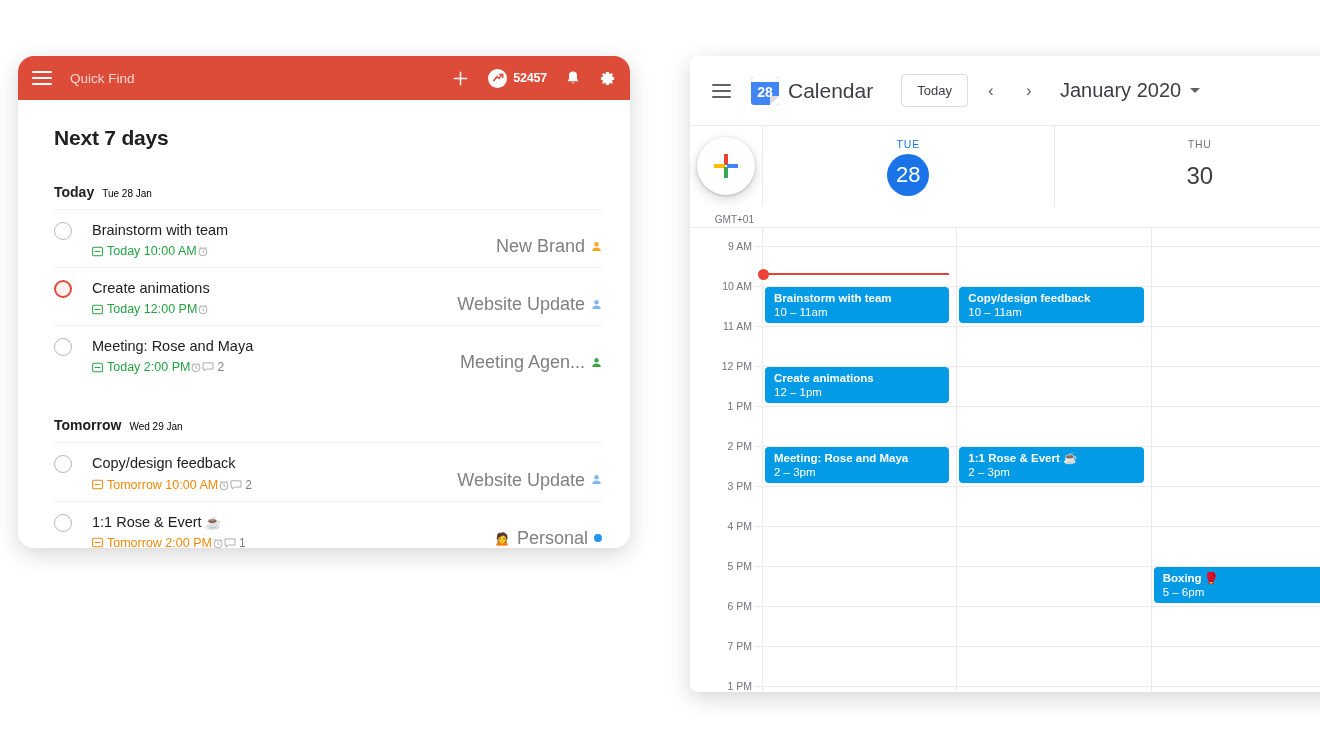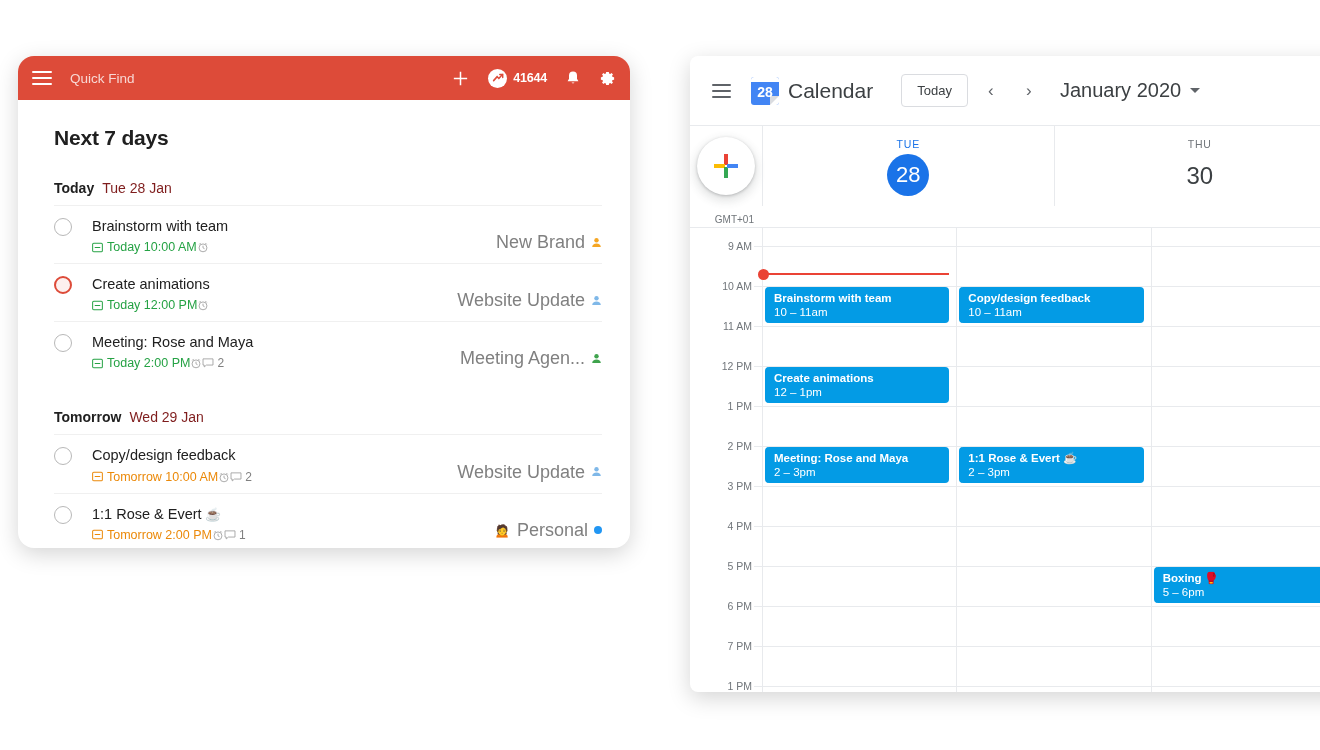--- a/index.html
+++ b/index.html
@@ -40,21 +40,21 @@
     width: 19px; height: 19px; border-radius: 50%; background: #fff;
     display: flex; align-items: center; justify-content: center;
   }
 
   #todoist-body { padding: 14px 28px 0 36px; }
   #page-title { font-size: 21px; font-weight: bold; color: #202020; letter-spacing: -.2px; margin: 12px 0 0 0; }
 
   .day-group { margin-top: 30px; }
   .day-header { display: flex; align-items: baseline; gap: 8px; padding-bottom: 9px; }
   .day-name { font-size: 14px; font-weight: bold; color: #202020; }
-  .day-date { font-size: 14px; color: #7f1d1d; }
+  .day-date { font-size: 10px; color: #000000; margin-top: 8px; }
 
   .task-row {
     display: flex; align-items: flex-start;
     padding: 11px 0 9px 0;
     border-top: 1px solid #f0f0f0;
     position: relative;
   }
   .day-group .task-row:first-of-type { border-top: 1px solid #f0f0f0; }
   .checkbox {
     width: 18px; height: 18px; border-radius: 50%;
@@ -235,21 +235,21 @@
             <path d="M10 3v14M3 10h14" stroke="#fff" stroke-width="1.6" fill="none"></path>
           </svg>
       </div>
       <div class="karma">
         <div class="karma-circle">
           <svg width="14" height="14" viewBox="0 0 16 16">
             <path d="M3 11 L7 6.5 L9 8.5 L13 4" stroke="#dd4b39" stroke-width="1.8" fill="none" stroke-linecap="round"></path>
             <path d="M10 4h3.4v3.4" stroke="#dd4b39" stroke-width="1.6" fill="none" stroke-linecap="round"></path>
           </svg>
         </div>
-        <span class="karma-num">41644</span>
+        <span class="karma-num">52457</span>
       </div>
       <div class="hdr-icon">
         <svg width="16" height="17" viewBox="0 0 16 17">
             <path d="M8 1.6a4 4 0 0 0-4 4v3.2L2.6 11.2h10.8L12 8.8V5.6a4 4 0 0 0-4-4z" fill="#fff"></path>
             <path d="M6.6 12.4a1.5 1.5 0 0 0 2.8 0z" fill="#fff"></path>
           </svg>
       </div>
       <div class="hdr-icon">
         <svg width="17" height="17" viewBox="0 0 18 18">
             <path fill="#fff" d="M9 5.6A3.4 3.4 0 1 0 9 12.4 3.4 3.4 0 0 0 9 5.6zm0 5.1a1.7 1.7 0 1 1 0-3.4 1.7 1.7 0 0 1 0 3.4z"></path>

